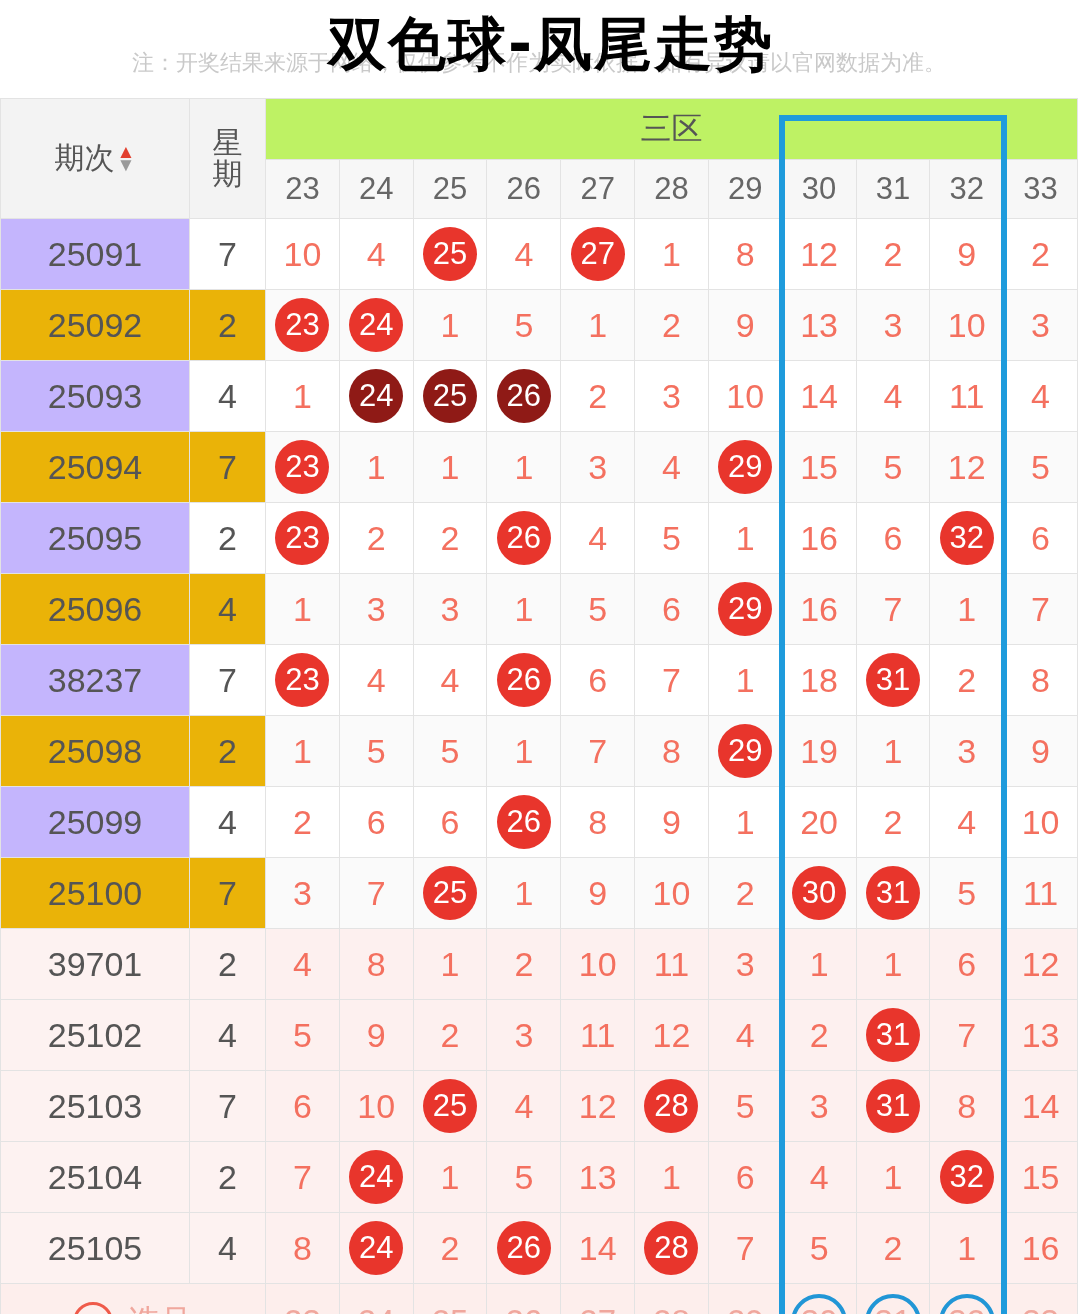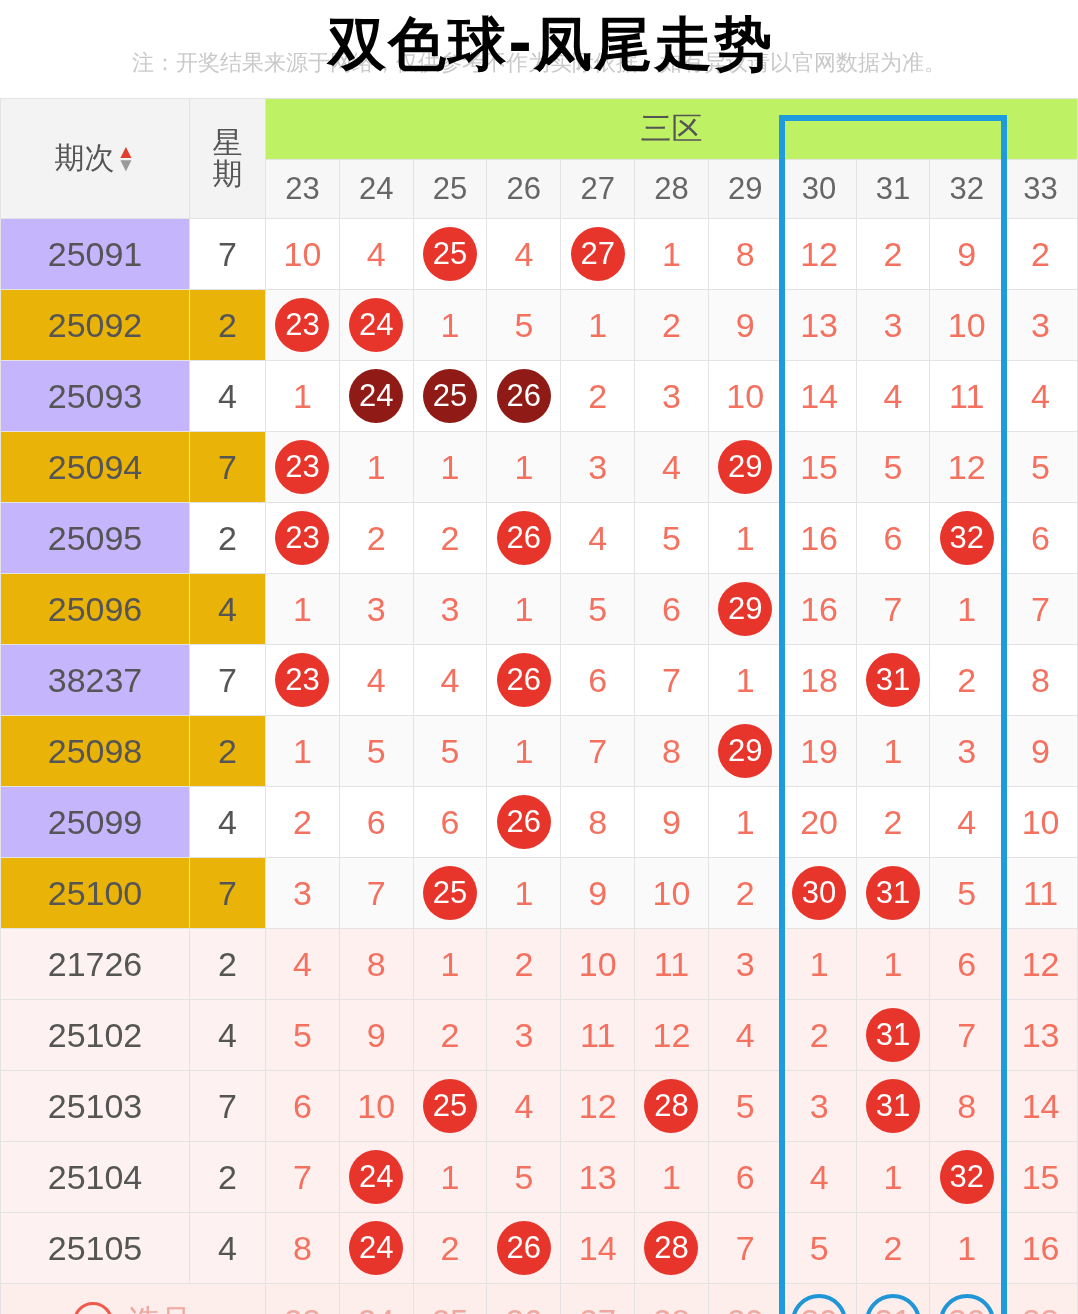--- a/index.html
+++ b/index.html
@@ -363,21 +363,21 @@
           <td class="cell">1</td>
           <td class="cell">9</td>
           <td class="cell">10</td>
           <td class="cell">2</td>
           <td class="cell"><span class="ball">30</span></td>
           <td class="cell"><span class="ball">31</span></td>
           <td class="cell">5</td>
           <td class="cell">11</td>
         </tr>
         <tr class="row pink">
-          <td class="period">21726</td>
+          <td class="period">39701</td>
           <td class="week">2</td>
           <td class="cell">4</td>
           <td class="cell">8</td>
           <td class="cell">1</td>
           <td class="cell">2</td>
           <td class="cell">10</td>
           <td class="cell">11</td>
           <td class="cell">3</td>
           <td class="cell">1</td>
           <td class="cell">1</td>

